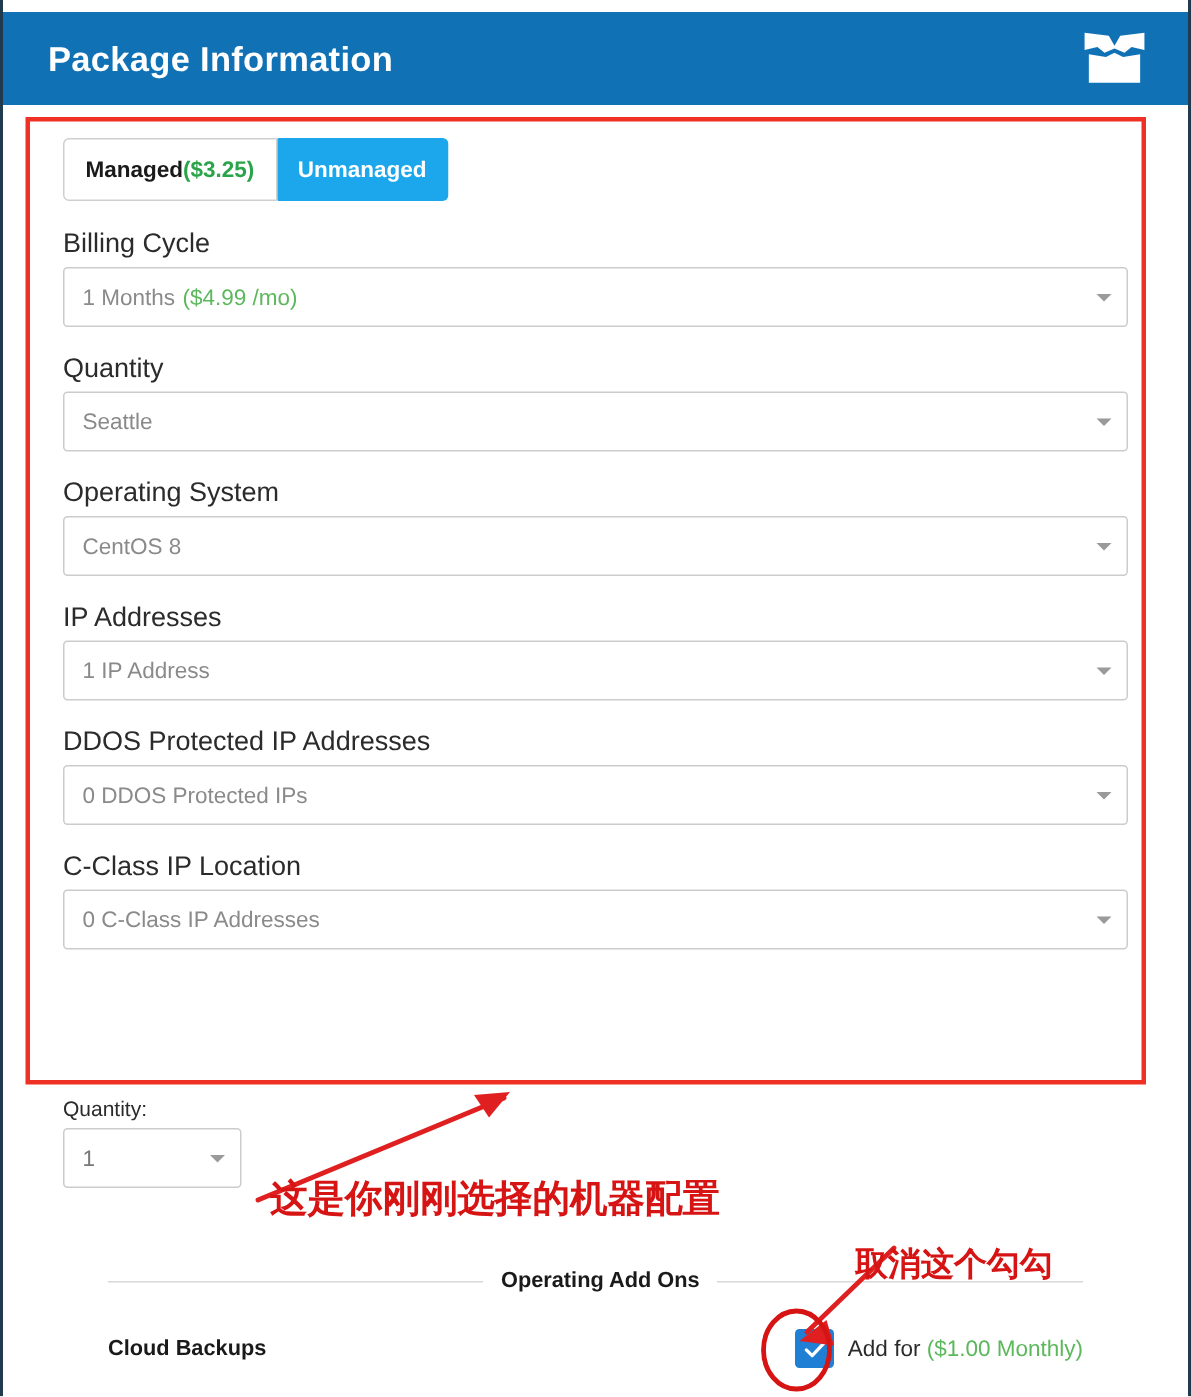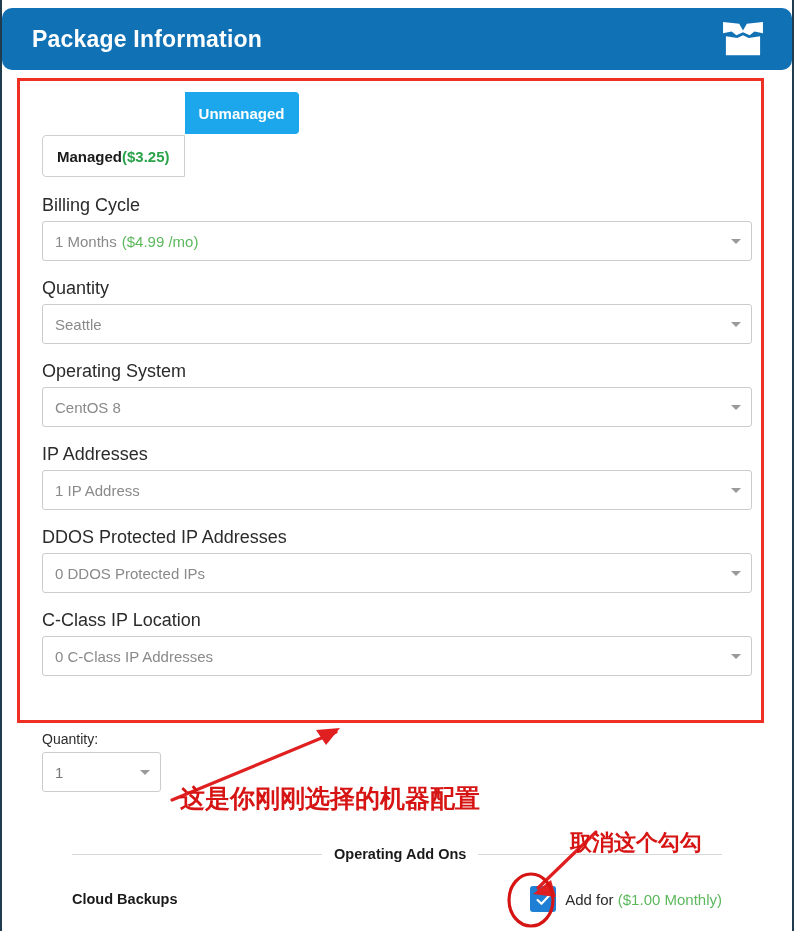--- a/index.html
+++ b/index.html
@@ -28,21 +28,20 @@
   
   .panel-header {
     position: absolute;
     left: 2px; top: 8px;
     width: 790px; height: 62px;
     background: #1071b5;
     display: flex;
     align-items: center;
     justify-content: space-between;
     padding: 0 26px 0 30px;
-    border-radius: 10px;
   }
   .panel-title {
     color: #ffffff;
     font-size: 23px;
     font-weight: bold;
     letter-spacing: .2px;
   }
   .box-icon { width: 46px; height: 38px; display: block; }
 
   
@@ -68,21 +67,21 @@
     display: flex;
     align-items: center;
     font-size: 15px;
     font-weight: bold;
     padding: 0 14px;
     border: 1px solid #cfcfcf;
     background: #ffffff;
     color: #1a1a1a;
     white-space: nowrap;
   }
-  .tab:first-child { border-radius: 4px 0 0 4px; margin-top: 43px; }
+  .tab:first-child { border-radius: 4px 0 0 4px; }
   .tab:last-child { border-radius: 0 4px 4px 0; border-left: none; }
   .tab.active {
     background: #1ca7ec;
     border-color: #1ca7ec;
     color: #ffffff;
   }
   .tab .price { color: #2aa34a; }
 
   
   .field { margin-bottom: 17px; }

